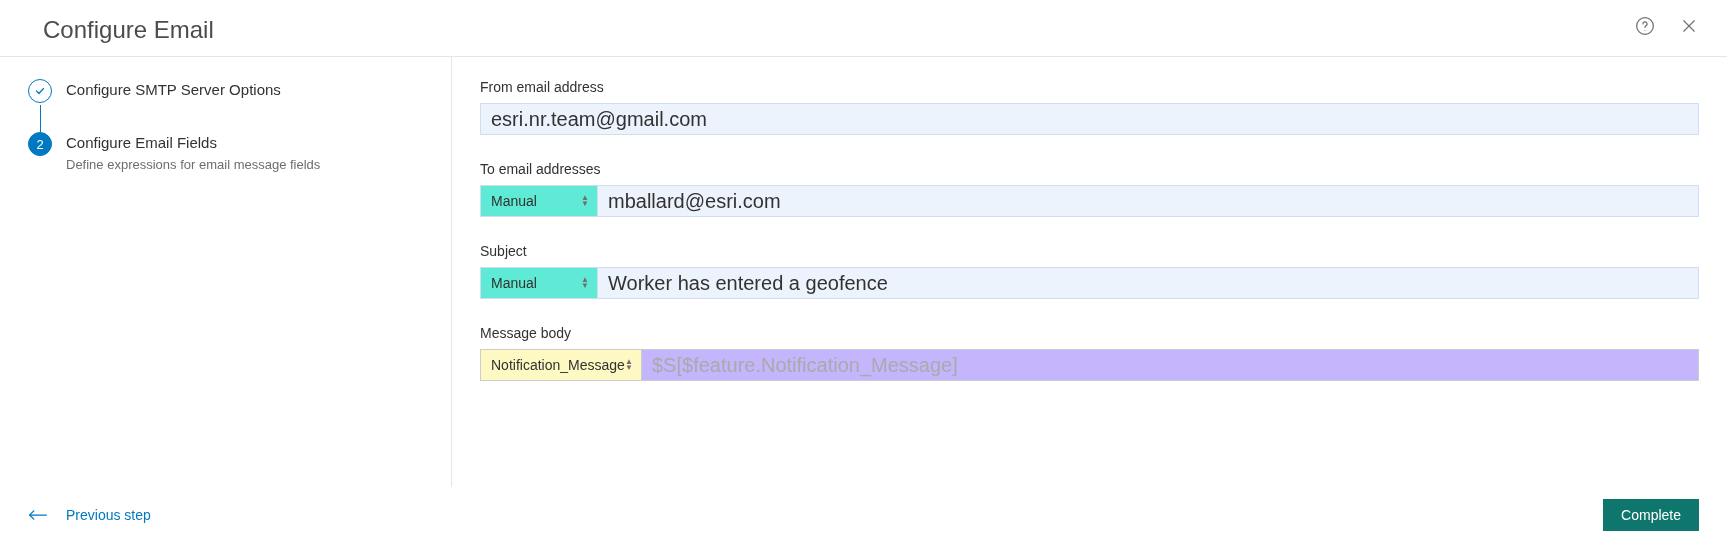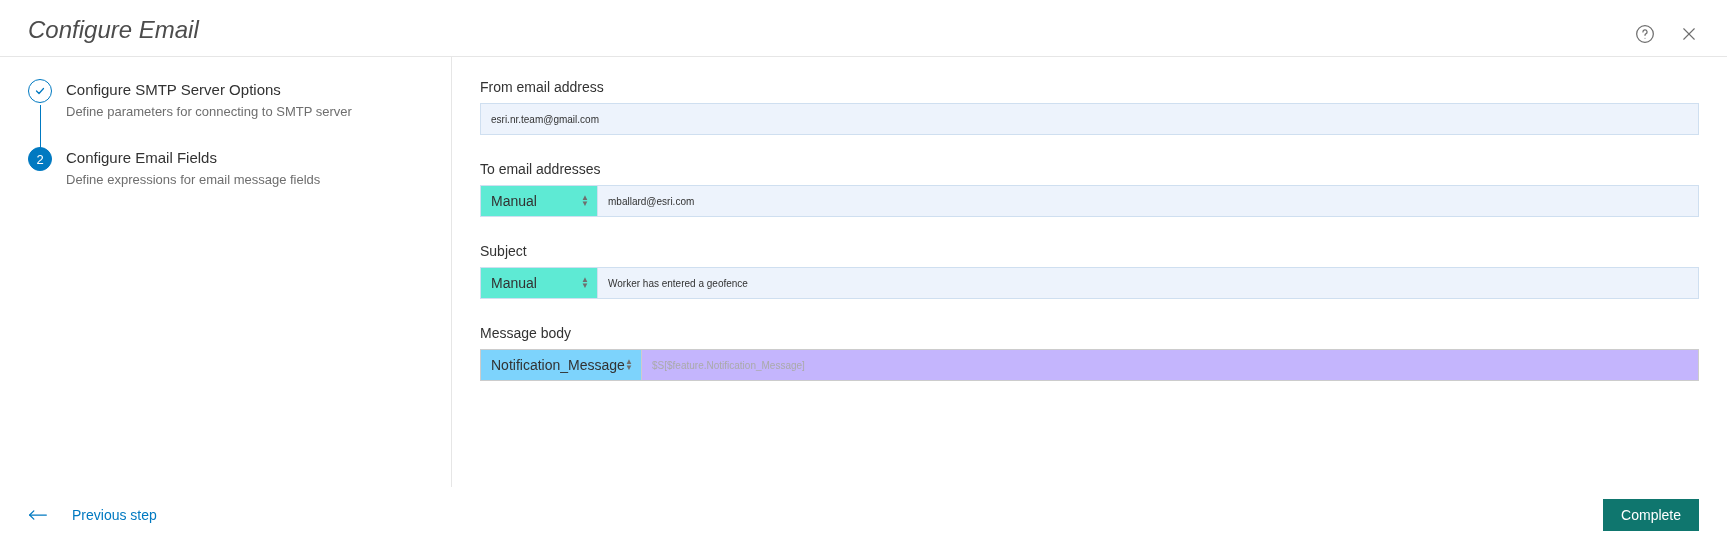--- a/index.html
+++ b/index.html
@@ -7,25 +7,24 @@
       font-family: "Avenir Next", "Segoe UI", Arial, sans-serif;
       background: #fff;
       color: #323232;
       width: 1727px;
       height: 544px;
       overflow: hidden;
       font-size: 14px;
     }
     .header {
       display: flex;
-      align-items: flex-end;
+      align-items: flex-start;
       justify-content: space-between;
-      padding: 16px 28px 12px 28px;
+      padding: 16px 28px 12px 43px;
       border-bottom: 1px solid #e6e6e6;
-      font-style: italic;
     }
     .header h1 {
       font-size: 24px;
       font-weight: 300;
       color: #4c4c4c;
     }
     .header-actions {
       display: flex;
       align-items: center;
       gap: 24px;
@@ -111,21 +110,21 @@
     .field-row {
       display: flex;
       align-items: stretch;
     }
     .text-input {
       width: 100%;
       height: 32px;
       background: #edf3fc;
       border: 1px solid #cfdff0;
       padding: 0 10px;
-      font-size: 10px;
+      font-size: 20px;
       color: #323232;
       font-family: inherit;
     }
     .text-input.joined {
       border-left: none;
     }
     .text-input.plain {
       background: #c4b5fd;
       border: 1px solid #cccccc;
       border-left: none;
@@ -140,21 +139,21 @@
       align-items: center;
       justify-content: space-between;
       padding: 0 8px 0 10px;
       font-size: 14px;
       color: #323232;
       cursor: pointer;
       position: relative;
       flex-shrink: 0;
     }
     .select-box.white {
-      background: #7dd3fc;
+      background: #fef9c3;
       border: 1px solid #cccccc;
       width: 162px;
     }
     .select-caret {
       display: inline-flex;
       flex-direction: column;
       gap: 1px;
       color: #6e6e6e;
       font-size: 8px;
       line-height: 6px;
@@ -163,21 +162,21 @@
       display: flex;
       align-items: center;
       justify-content: space-between;
       padding: 10px 28px;
       border-top: 1px solid #fff;
       height: 54px;
     }
     .prev-link {
       display: flex;
       align-items: center;
-      gap: 24px;
+      gap: 18px;
       color: #0079c1;
       font-size: 14px;
       cursor: pointer;
     }
     .prev-link svg { width: 20px; height: 12px; }
     button.primary {
       background: #007b6e;
       background: #00796b;
       color: #fff;
       border: none;
@@ -215,21 +214,20 @@
 <div class="body">
   <aside class="sidebar">
     <div class="step step-line">
       <div class="step-icon">
         <svg viewBox="0 0 24 24" fill="none" stroke="currentColor" stroke-width="2.5" stroke-linecap="round" stroke-linejoin="round">
           <polyline points="5 12 10 17 19 7"></polyline>
         </svg>
       </div>
       <div class="step-text">
         <div class="step-title">Configure SMTP Server Options</div>
-        <div class="step-desc">Define parameters for connecting to SMTP server</div>
       </div>
     </div>
     <div class="step">
       <div class="step-icon filled">2</div>
       <div class="step-text">
         <div class="step-title">Configure Email Fields</div>
         <div class="step-desc">Define expressions for email message fields</div>
       </div>
     </div>
   </aside>

